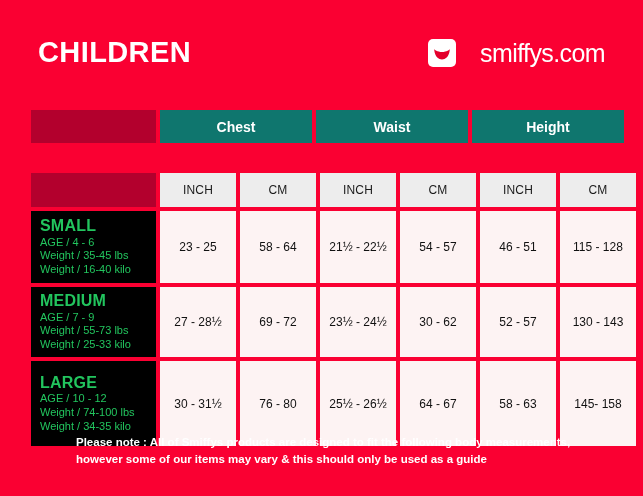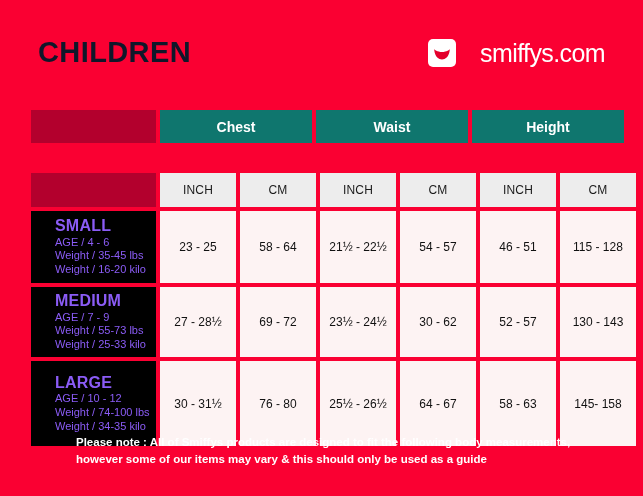--- a/index.html
+++ b/index.html
@@ -27,21 +27,21 @@
     top: 0;
     width: 643px;
     height: 104px;
     display: flex;
     align-items: center;
     justify-content: space-between;
     padding: 0 38px 0 38px;
     box-sizing: border-box;
   }
   .page-title {
-    color: #0f172a;
+    color: #ffffff;
     font-size: 29px;
     font-weight: bold;
     letter-spacing: 0.4px;
     line-height: 1;
   }
   .brand {
     display: flex;
     align-items: center;
     gap: 24px;
     margin-top: 2px;
@@ -120,26 +120,26 @@
     letter-spacing: 0.2px;
   }
 
   
   .drow-sm { height: 72px; }
   .drow-md { height: 70px; }
   .drow-lg { height: 85px; }
 
   .size-cell {
     background: #000000;
-    color: #8b5cf6;
+    color: #22c55e;
     flex-direction: column;
     align-items: flex-start;
     justify-content: center;
     text-align: left;
-    padding: 0 0 0 24px;
+    padding: 0 0 0 9px;
   }
   .size-name {
     font-size: 16px;
     font-weight: bold;
     line-height: 1.15;
     letter-spacing: 0.2px;
   }
   .size-meta {
     font-size: 11px;
     font-weight: normal;
@@ -212,21 +212,21 @@
       <div class="cell col-data unit-head">CM</div>
     </div>
 
     <div class="gap-v"></div>
 
     <div class="row drow-sm">
       <div class="cell col-label size-cell">
         <span class="size-name">SMALL</span>
         <span class="size-meta">AGE / 4 - 6</span>
         <span class="size-meta">Weight / 35-45 lbs</span>
-        <span class="size-meta">Weight / 16-20 kilo</span>
+        <span class="size-meta">Weight / 16-40 kilo</span>
       </div>
       <div class="gap-h"></div>
       <div class="cell col-data value-cell">23 - 25</div>
       <div class="gap-h"></div>
       <div class="cell col-data value-cell">58 - 64</div>
       <div class="gap-h"></div>
       <div class="cell col-data value-cell">21½ - 22½</div>
       <div class="gap-h"></div>
       <div class="cell col-data value-cell">54 - 57</div>
       <div class="gap-h"></div>

